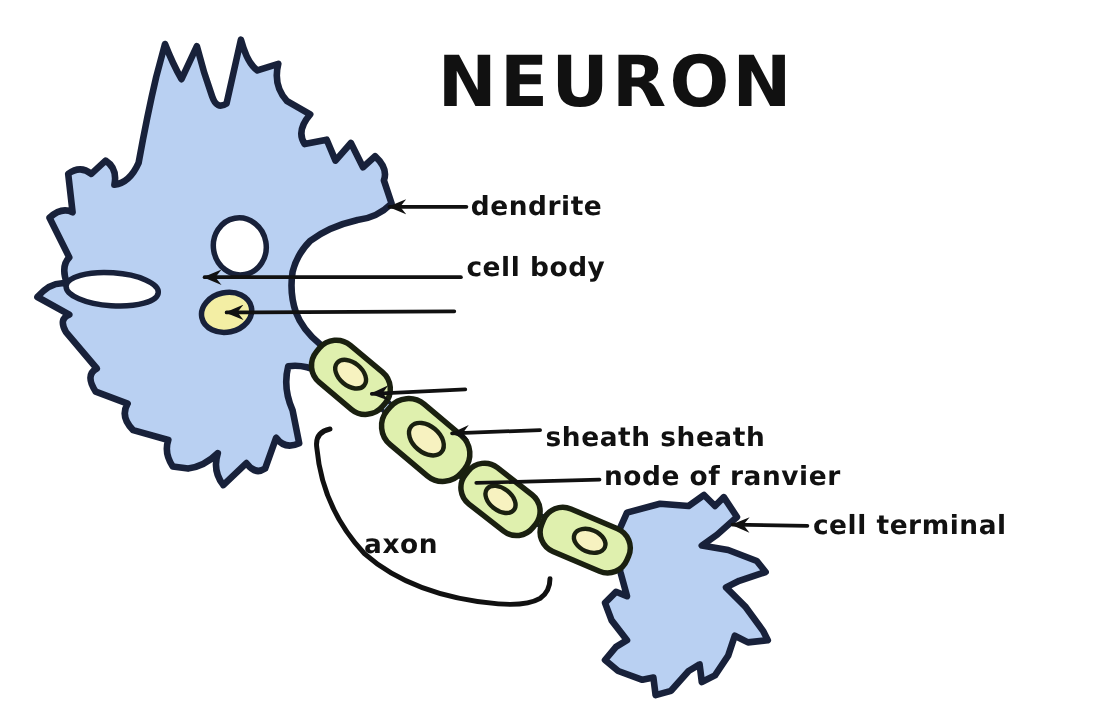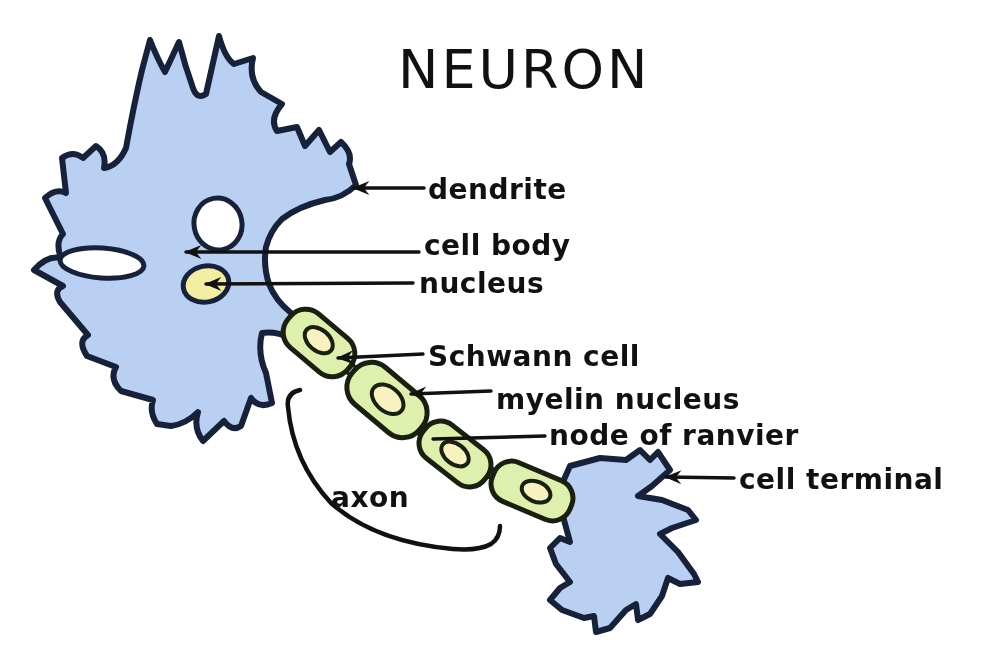--- a/index.html
+++ b/index.html
@@ -24,25 +24,25 @@
   .hole{fill:var(--background);stroke:var(--outline);stroke-width:5;}
   .nucleus{fill:var(--nucleus-fill);stroke:var(--outline);stroke-width:5;}
   .axon-under{stroke:var(--outline);stroke-width:13;fill:none;stroke-linecap:round;}
   .axon-over{stroke:var(--cell-fill);stroke-width:6;fill:none;stroke-linecap:round;}
   .myelin{fill:var(--myelin-fill);stroke:var(--myelin-outline);stroke-width:5;}
   .myelin-core{fill:var(--myelin-core-fill);stroke:var(--myelin-outline);stroke-width:4;}
   .bracket{stroke:var(--arrow);stroke-width:4.5;fill:none;stroke-linecap:round;}
   .arrow-line{stroke:var(--arrow);stroke-width:3.4;fill:none;stroke-linecap:round;}
   .arrow-head{fill:var(--arrow);}
   .lbl{
-    position:absolute;color:var(--label-text);font-size:28px;font-weight:bold;
+    position:absolute;color:var(--label-text);font-size:24px;font-weight:bold;
     white-space:nowrap;letter-spacing:0.5px;
   }
   .title{
-    position:absolute;color:var(--label-text);font-size:54px;font-weight:normal;
+    position:absolute;color:var(--label-text);font-size:64px;font-weight:bold;
     letter-spacing:3px;white-space:nowrap;
   }
 </style>
 </head>
 <body>
 
 <div id="stage">
 
   <svg width="1000" height="660" viewBox="0 0 1000 660">
     <defs>
@@ -105,19 +105,17 @@
     <path class="arrow-line" marker-end="url(#ah)" d="M423,354 L338,358"></path>
     <path class="arrow-line" marker-end="url(#ah)" d="M491,391 L411,394"></path>
     <path class="arrow-line" d="M545,436 L433,439"></path>
     <path class="arrow-line" marker-end="url(#ah)" d="M734,478 L666,477"></path>
   </svg>
 
   <div class="title" style="left:398px;top:38px;">NEURON</div>
 
   <div class="lbl" style="left:428px;top:173px;">dendrite</div>
   <div class="lbl" style="left:424px;top:229px;">cell body</div>
-  <div class="lbl" style="left:419px;top:267px;">nucleus</div>
-  <div class="lbl" style="left:428px;top:340px;">Schwann cell</div>
-  <div class="lbl" style="left:496px;top:383px;">myelin nucleus</div>
+  <div class="lbl" style="left:496px;top:383px;">sheath sheath</div>
   <div class="lbl" style="left:549px;top:419px;text-align:right;">node of ranvier</div>
   <div class="lbl" style="left:331px;top:481px;text-align:right;">axon</div>
   <div class="lbl" style="left:739px;top:463px;">cell terminal</div>
 </div>
 
 </body></html>

